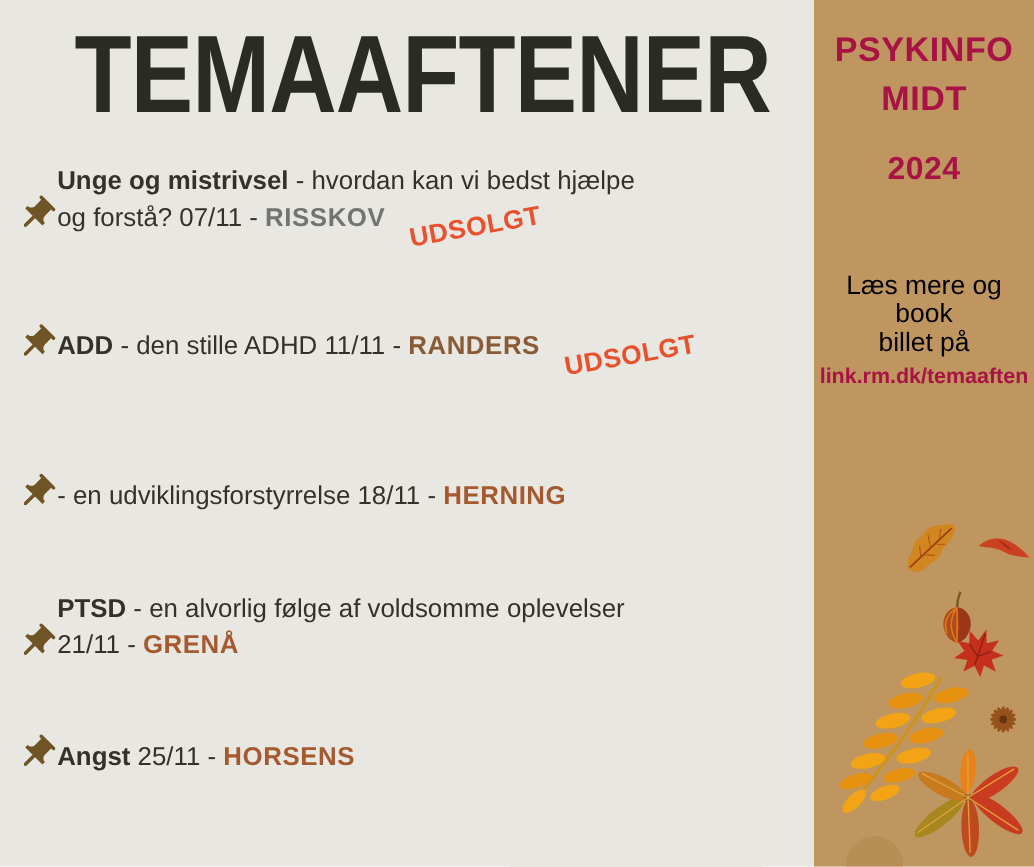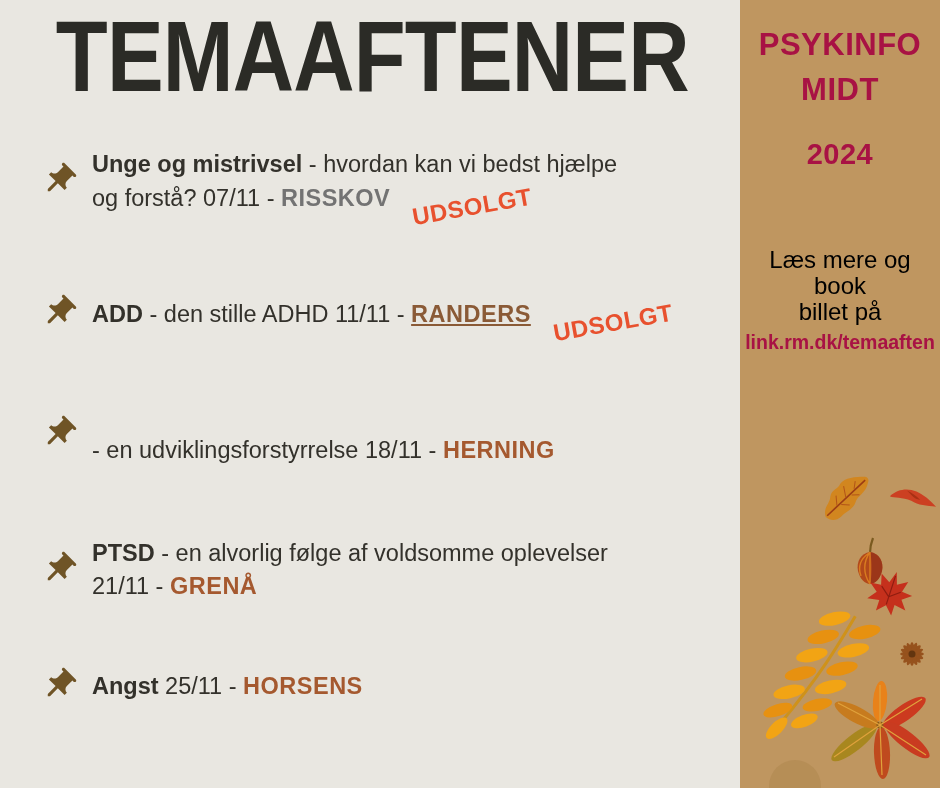--- a/index.html
+++ b/index.html
@@ -3,27 +3,27 @@
 <meta charset="utf-8">
 <style>
   html,body{margin:0;padding:0;background:#fff;}
   .poster{
     position:relative;width:940px;height:788px;overflow:hidden;
     background:var(--page_bg,#e9e7e1);
     font-family:"Liberation Sans",sans-serif;
   }
   .main{position:absolute;left:0;top:0;width:740px;height:788px;}
   .page-title{
-    position:absolute;left:0;top:0;width:740px;margin:0;
+    position:absolute;left:0;top:0;width:740px;margin:12px;
     text-align:center;line-height:112px;height:112px;
     font-size:100px;font-weight:900;color:var(--title_text,#2b2b26);
   }
   .page-title .squeeze{display:inline-block;transform:scaleX(.85);letter-spacing:-1px;}
   .event{
-    position:absolute;left:40px;width:660px;display:flex;gap:14px;align-items:center;
+    position:absolute;left:14px;width:660px;display:flex;align-items:flex-end;
   }
   .pin{flex:0 0 auto;width:38px;height:38px;margin-top:-3px;}
   .pin svg{width:38px;height:38px;transform:rotate(45deg);display:block;}
   .etext{
     font-size:23.5px;line-height:33px;color:var(--body_text,#33312b);white-space:nowrap;
   }
   .ettl{font-weight:bold;}
   .loc{font-weight:bold;letter-spacing:.5px;}
   .soldout{
     display:inline-block;font-weight:bold;font-size:24px;letter-spacing:.5px;
@@ -67,21 +67,21 @@
       </div>
     </div>
 
     <div class="event e2">
       <span class="pin">
         <svg viewBox="0 0 24 24">
             <path fill="#6f5426" d="M16 9V4h1c.55 0 1-.45 1-1s-.45-1-1-1H7c-.55 0-1 .45-1 1s.45 1 1 1h1v5c0 1.66-1.34 3-3 3v2h5.97v7l1 1 1-1v-7H19v-2c-1.66 0-3-1.34-3-3z"></path>
           </svg>
       </span>
       <div class="etext">
-        <span class="ettl">ADD</span><span> - den stille ADHD 11/11 - </span><span class="loc" style="color: rgb(138, 90, 54); text-decoration: underline;">RANDERS</span><span class="soldout">UDSOLGT</span>
+        <span class="ettl">ADD</span><span> - den stille ADHD 11/11 - </span><span class="loc" style="color: rgb(138, 90, 54);">RANDERS</span><span class="soldout">UDSOLGT</span>
       </div>
     </div>
 
     <div class="event e3">
       <span class="pin">
         <svg viewBox="0 0 24 24">
             <path fill="#6f5426" d="M16 9V4h1c.55 0 1-.45 1-1s-.45-1-1-1H7c-.55 0-1 .45-1 1s.45 1 1 1h1v5c0 1.66-1.34 3-3 3v2h5.97v7l1 1 1-1v-7H19v-2c-1.66 0-3-1.34-3-3z"></path>
           </svg>
       </span>
       <div class="etext">

